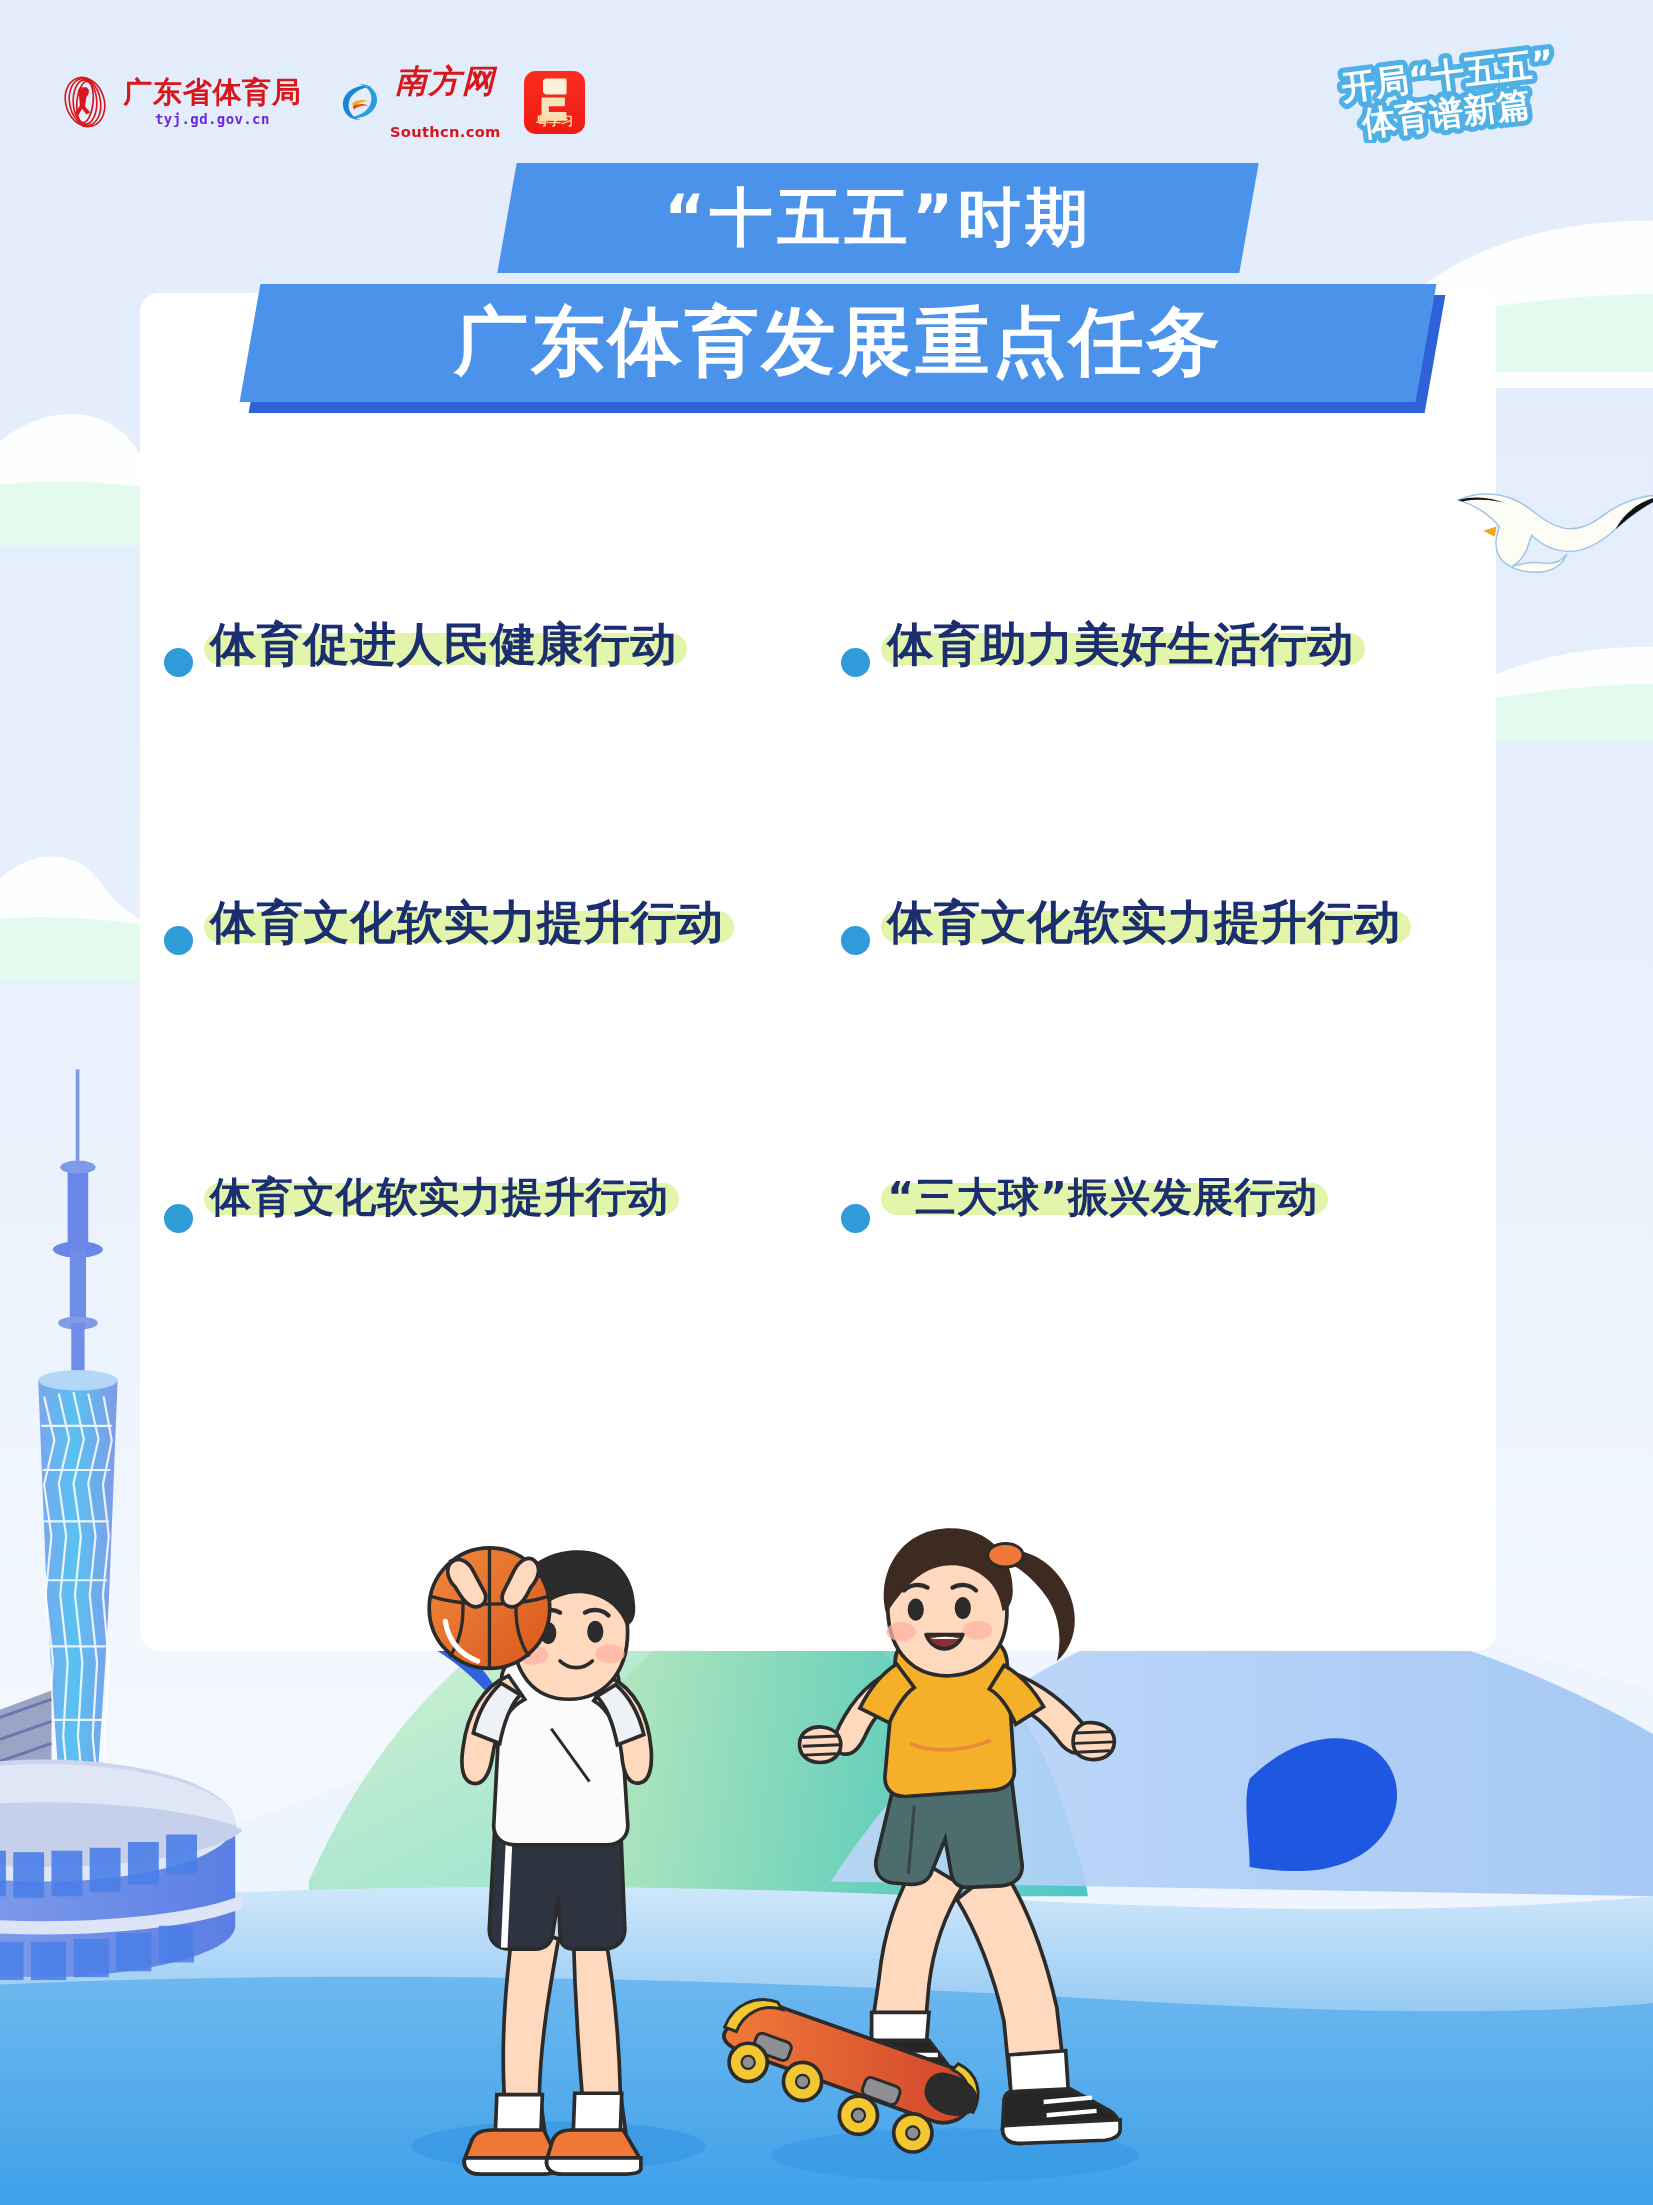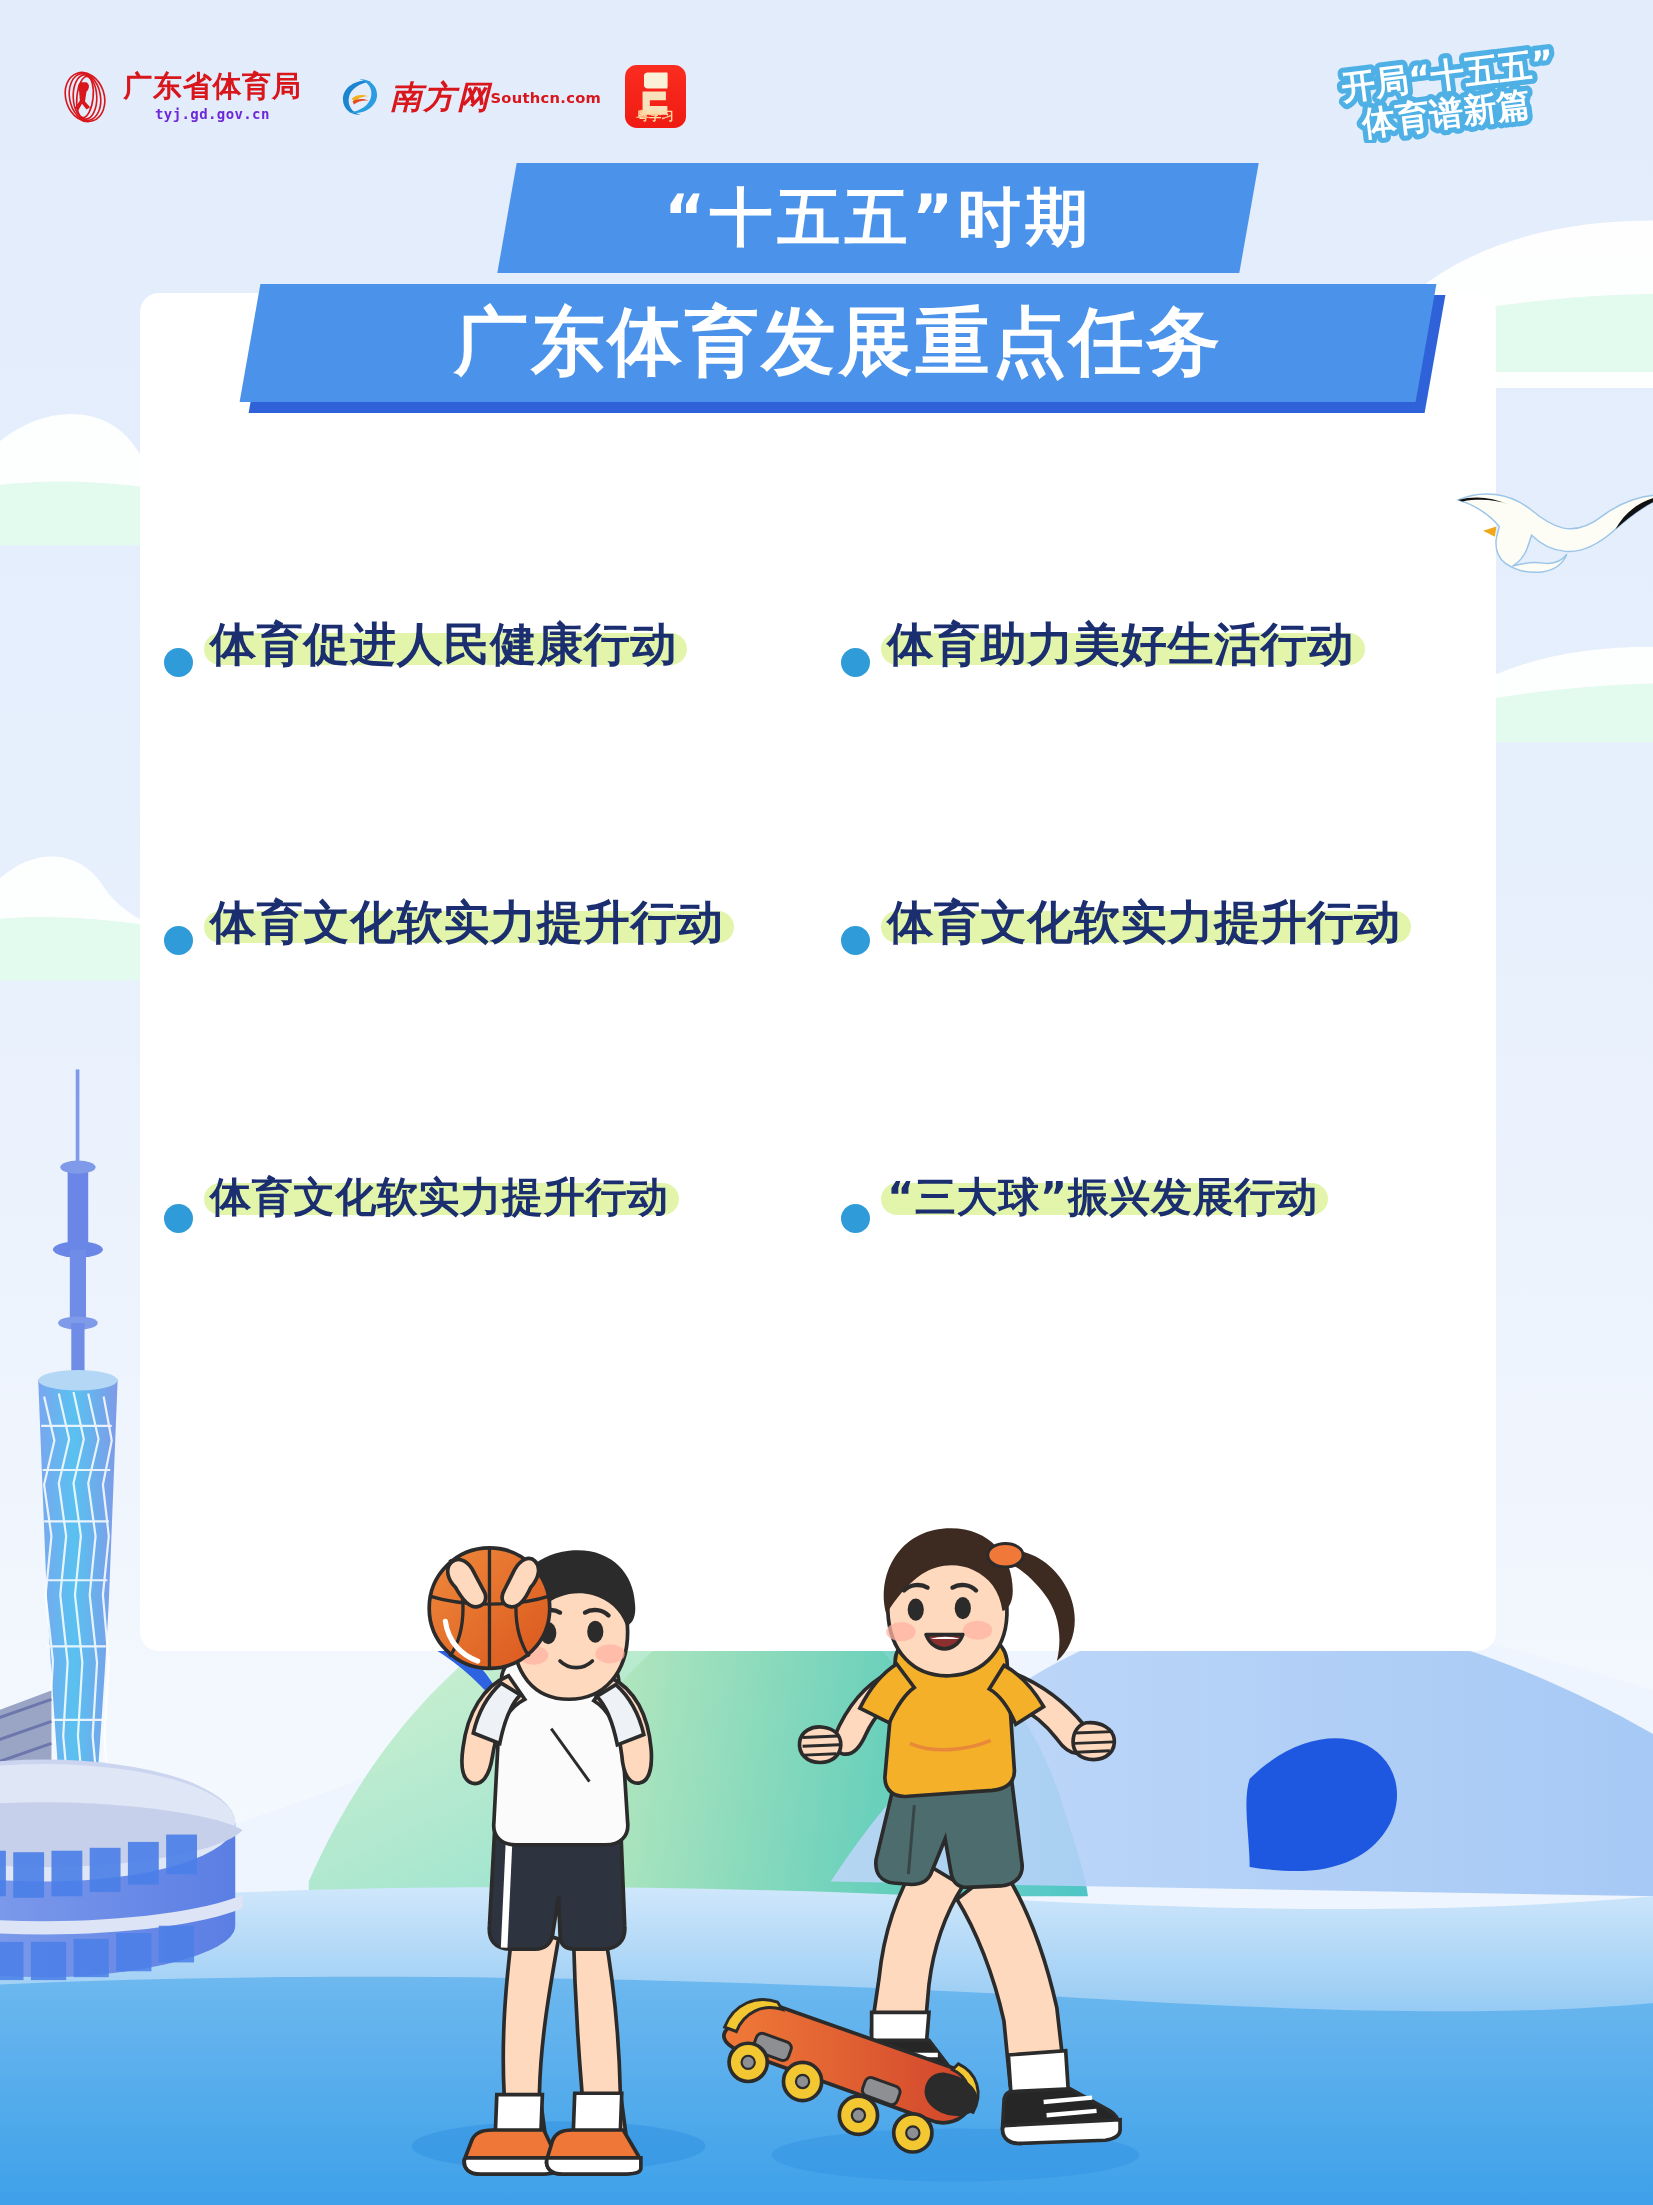--- a/index.html
+++ b/index.html
@@ -19,21 +19,21 @@
   .logos{position:absolute;left:57px;top:65px;display:flex;align-items:center;gap:0px;}
   .logo-gd{display:flex;align-items:center;gap:10.3px;}
   .gd-seal{width:56px;height:56px;position:relative;}
   .gd-text{display:flex;flex-direction:column;align-items:center;line-height:1;}
   .gd-name{font-size:29px;font-weight:bold;color:#d8161c;letter-spacing:0.7px;
            font-family:"DejaVu Sans","Liberation Sans",sans-serif;}
   .gd-url{font-size:14px;color:#6d28d9;margin-top:5.1px;font-weight:bold;letter-spacing:0.4px;
           font-family:"DejaVu Sans Mono","Liberation Mono",monospace;}
   .logo-south{display:flex;align-items:center;gap:7.4px;margin-left:35px;}
   .south-mark{width:46px;height:46px;}
-  .south-text{display:flex;flex-direction:row;align-items:center;line-height:1;}
+  .south-text{display:flex;flex-direction:column;align-items:center;line-height:1;gap:24px;}
   .south-cn{font-size:32px;font-weight:bold;color:#d8161c;font-family:"DejaVu Serif","Liberation Serif",serif;
             font-style:italic;letter-spacing:1.5px;}
   .south-en{font-size:14.7px;font-weight:bold;color:#d8161c;margin-top:3.7px;letter-spacing:0.3px;
             font-family:"DejaVu Sans","Liberation Sans",sans-serif;}
   .logo-yue{margin-left:23.5px;width:61px;height:63px;border-radius:11.8px;
             background:linear-gradient(180deg,#fb2c20,#ef1b12);position:relative;overflow:hidden;}
   .yue-label{position:absolute;left:0;right:0;bottom:5.1px;text-align:center;color:#ffd9a0;
              font-size:12.5px;font-weight:bold;letter-spacing:0px;line-height:1.05;}
 
   

